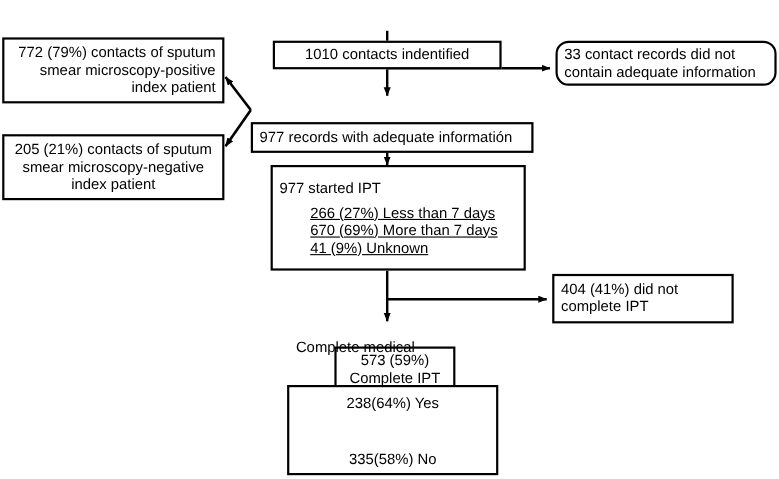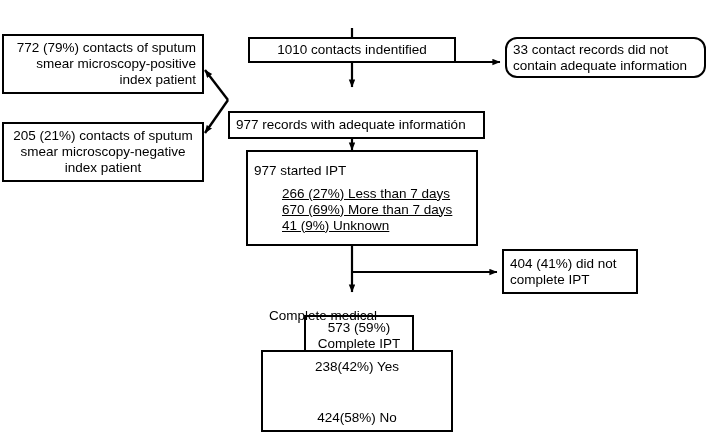--- a/index.html
+++ b/index.html
@@ -110,31 +110,31 @@
   </div>
 
   <div class="box pad" style="left:246px; top:150px; width:232px; height:96px; display:flex; flex-direction:column; justify-content:center;">
     <div class="line">977 started IPT</div>
     <div class="gap-sm"></div>
     <div class="line indent">266 (27%) Less than 7 days</div>
     <div class="line indent">670 (69%) More than 7 days</div>
     <div class="line indent">41 (9%) Unknown</div>
   </div>
 
-  <div class="box pad" style="left:502px; top:249px; width:136px; height:45px; display:flex; flex-direction:column; justify-content:center;">
+  <div class="box pad" style="left:502px; top:249px; width:165px; height:45px; display:flex; flex-direction:column; ">
     <div class="line">404 (41%) did not</div>
     <div class="line">complete IPT</div>
   </div>
 
   <div class="box pad ctr" style="left:304px; top:280px; width:110px; height:42px; display:flex; flex-direction:column; justify-content:center;">
     <div class="line">573 (59%)</div>
     <div class="line">Complete IPT</div>
   </div>
 
   <div class="box pad" style="left:261px; top:350px; width:192px; height:82px; display:flex; flex-direction:column; justify-content:flex-end;">
     <div class="line">Complete medical</div>
     <div class="gap-xs"></div>
-    <div class="line ctr">238(42%) Yes</div>
+    <div class="line ctr">238(64%) Yes</div>
     <div class="gap-xs"></div>
-    <div class="line ctr">424(58%) No</div>
+    <div class="line ctr">335(58%) No</div>
   </div>
 
 </div>
 
 </body></html>

